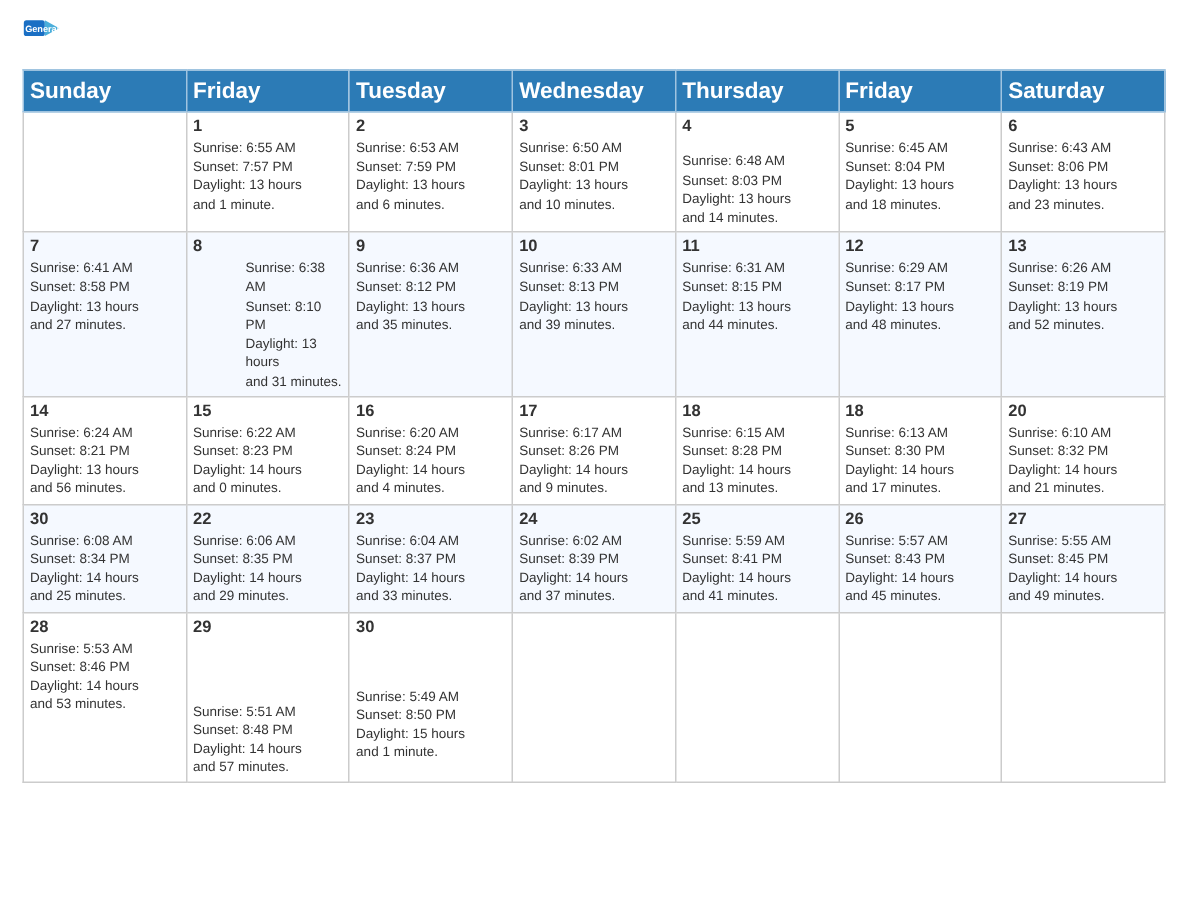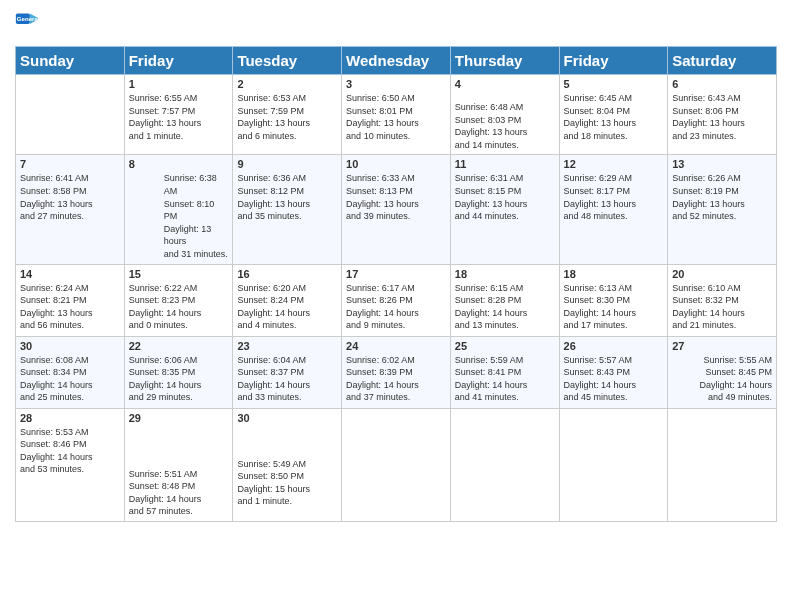--- a/index.html
+++ b/index.html
@@ -312,21 +312,21 @@
           </td>
           <td>
             <span class="day-number">26</span>
             <div class="cell-info" style="white-space: pre-line;">Sunrise: 5:57 AM
 Sunset: 8:43 PM
 Daylight: 14 hours
 and 45 minutes.</div>
           </td>
           <td>
             <span class="day-number">27</span>
-            <div class="cell-info" style="white-space: pre-line; text-align: right;">Sunrise: 5:55 AM
+            <div class="cell-info" style="white-space: pre-line;">Sunrise: 5:55 AM
 Sunset: 8:45 PM
 Daylight: 14 hours
 and 49 minutes.</div>
           </td>
         </tr>
         <tr>
           <td>
             <span class="day-number">28</span>
             <div class="cell-info" style="white-space: pre-line;">Sunrise: 5:53 AM
 Sunset: 8:46 PM

